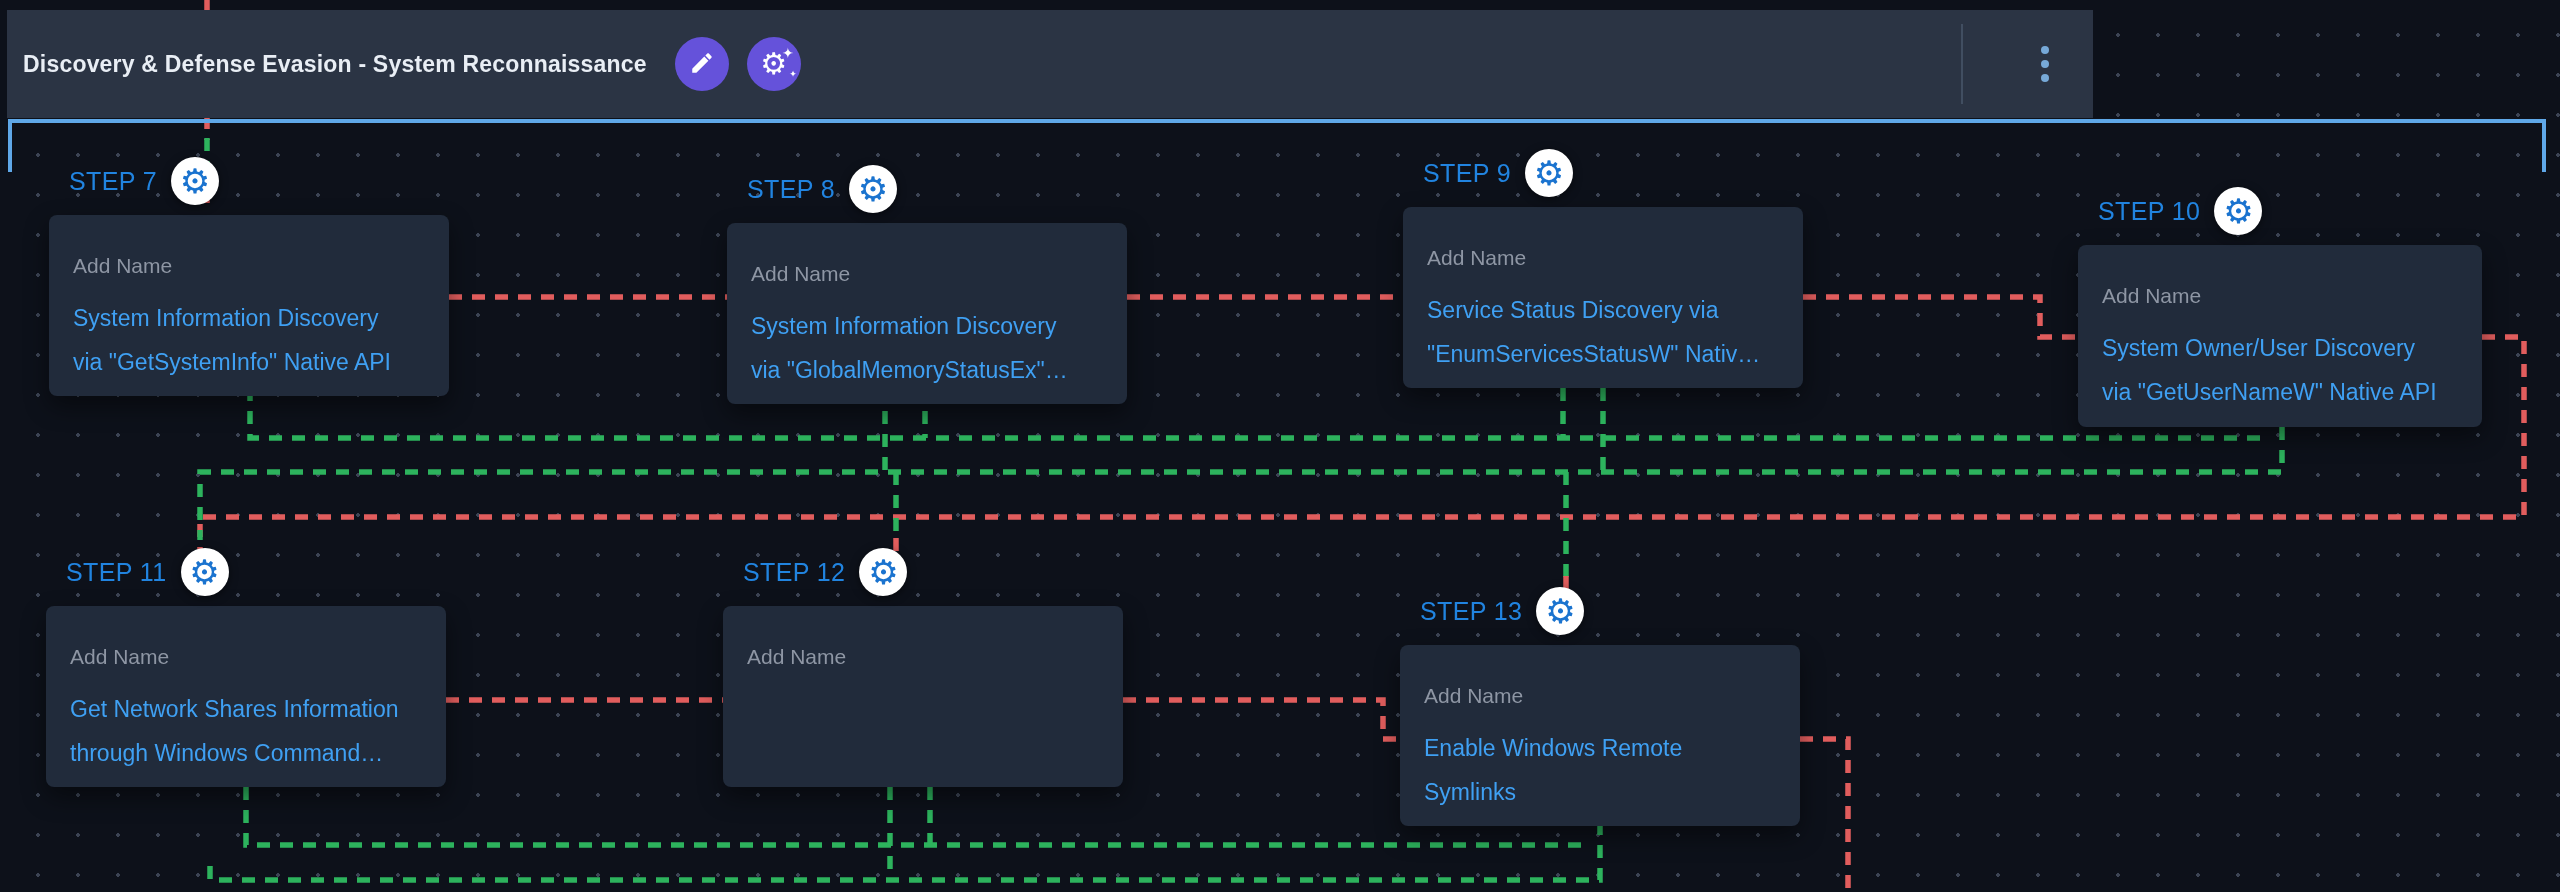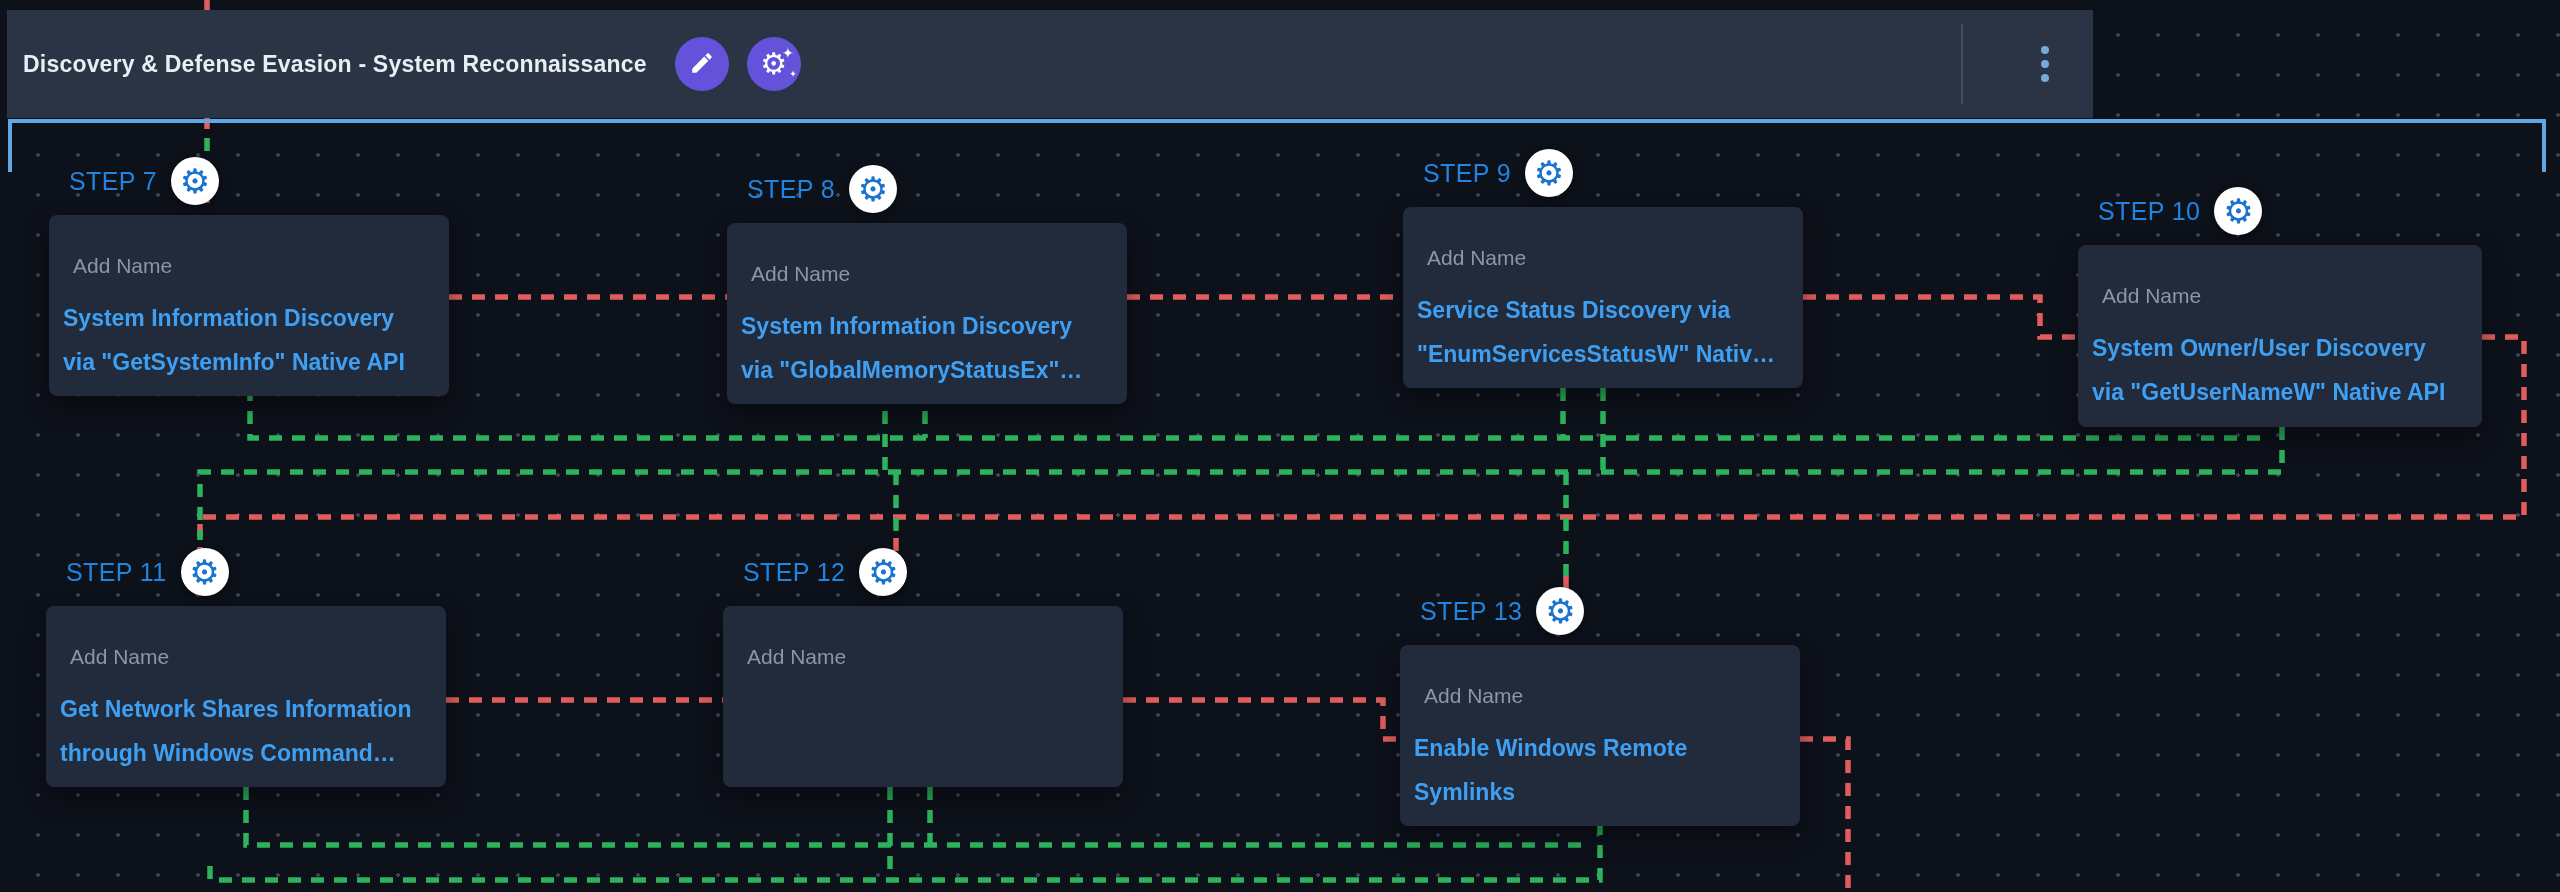--- a/index.html
+++ b/index.html
@@ -52,21 +52,21 @@
     width:48px; height:48px; border-radius:50%; background:#ffffff; border:none; cursor:pointer;
     display:flex; align-items:center; justify-content:center;
     color:var(--gearblue); font-size:34px; line-height:1;
     box-shadow:0 2px 8px rgba(0,0,0,0.5);
   }
   .step-card{
     position:absolute; left:0; top:60px; background:var(--card); border-radius:8px;
     box-shadow:0 10px 24px rgba(0,0,0,0.45); cursor:pointer;
   }
   .add-name{ padding:39px 24px 0; color:var(--muted); font-size:21px; }
-  .technique{ padding:18px 14px 0; color:var(--link); font-size:23px; font-weight:700; line-height:44px; cursor:pointer;}
+  .technique{ padding:18px 24px 0; color:var(--link); font-size:23px; font-weight:400; line-height:44px; cursor:pointer;}
 </style>
 </head>
 <body>
 
 <svg class="connectors" width="2560" height="892">
     <path d="M207 0 V12" class="red"></path>
     <path d="M207 116 V140" class="red"></path>
     <path d="M207 138 V192" class="green"></path>
     <path d="M207 190 V206" class="red"></path>
     <path d="M449 297 H727" class="red"></path>

